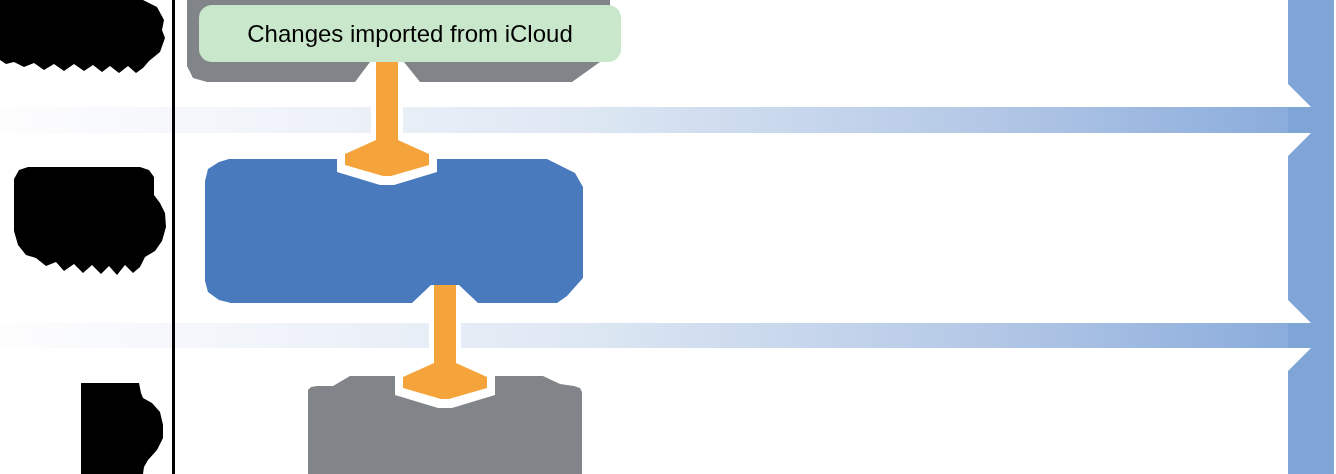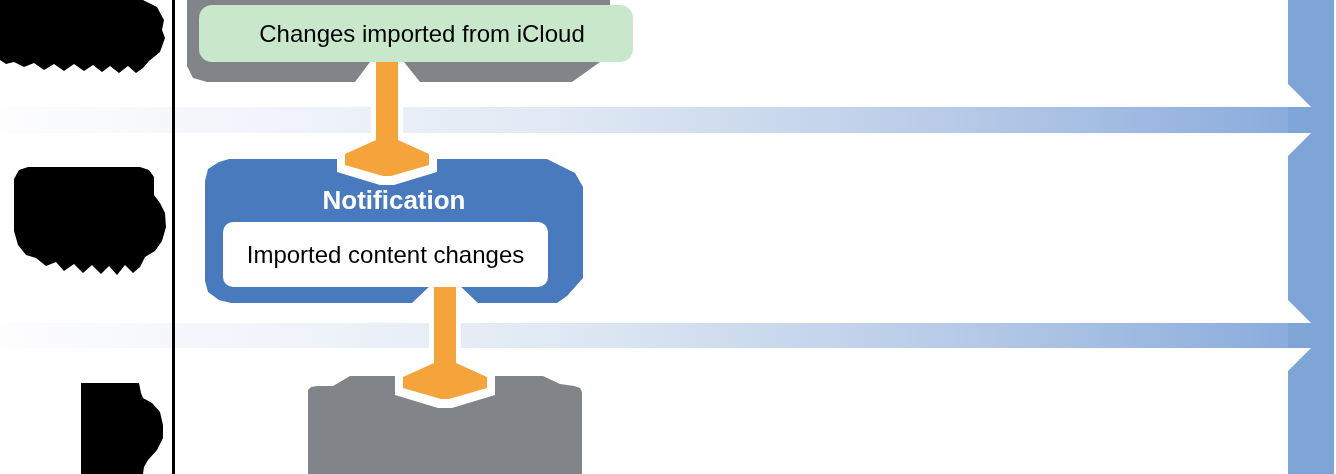--- a/index.html
+++ b/index.html
@@ -36,21 +36,21 @@
   
   #notification-box{
     left:205px;top:159px;width:378px;height:144px;background:var(--box-blue);
     clip-path:polygon(24px 0,342px 0,370px 14px,378px 28px,378px 119px,362px 137px,352px 144px,273px 144px,254px 126px,226px 126px,207px 144px,26px 144px,14px 141px,3px 133px,0 122px,0 22px,3px 10px,14px 3px);
   }
   
   .node{
     display:flex;align-items:center;justify-content:center;
     font-size:24px;color:#000;letter-spacing:0;
   }
-  #source-node{left:199px;top:5px;width:422px;height:57px;background:var(--node-green);border-radius:13px;padding-left:12px;}
+  #source-node{left:199px;top:5px;width:422px;height:57px;background:var(--node-green);border-radius:13px;}
   #notification-message-box{left:223px;top:222px;width:325px;height:65px;background:#fff;border-radius:10px;}
   #merge-node{left:340px;top:403px;width:210px;height:58px;background:var(--node-green);border-radius:14px;}
   #notification-title{
     left:205px;top:185px;width:378px;height:30px;
     display:flex;align-items:center;justify-content:center;
     font-size:26px;font-weight:bold;color:#fff;
   }
   
   svg.flow-arrow{overflow:visible;}
   .arrow-casing{fill:#fff;}
@@ -99,25 +99,19 @@
 
   <svg class="abs flow-arrow" style="left:388px;top:280px" width="120" height="140" aria-hidden="true">
     <path class="arrow-casing" d="M41,7 L41,79 L7,96 L7,115 L50,128 L64,128 L107,115 L107,96 L73,79 L73,7 Z"></path>
     <path class="arrow-body" d="M46,5 L46,83 L15,97 L15,108 L53,119 L61,119 L99,108 L99,97 L68,83 L68,5 Z"></path>
   </svg>
 
   <div class="abs node" id="source-node">
     <span>Changes imported from iCloud</span>
   </div>
 
-  <div class="abs" id="notification-title">
-    <span>Notification</span>
-  </div>
-  <div class="abs node" id="notification-message-box">
-    <span>Imported content changes</span>
-  </div>
 
 
   <div class="abs lane-blob" id="lane-blob-1"></div>
   <div class="abs lane-blob" id="lane-blob-2"></div>
   <div class="abs lane-blob" id="lane-blob-3"></div>
 
 </div>
 
 </body></html>

